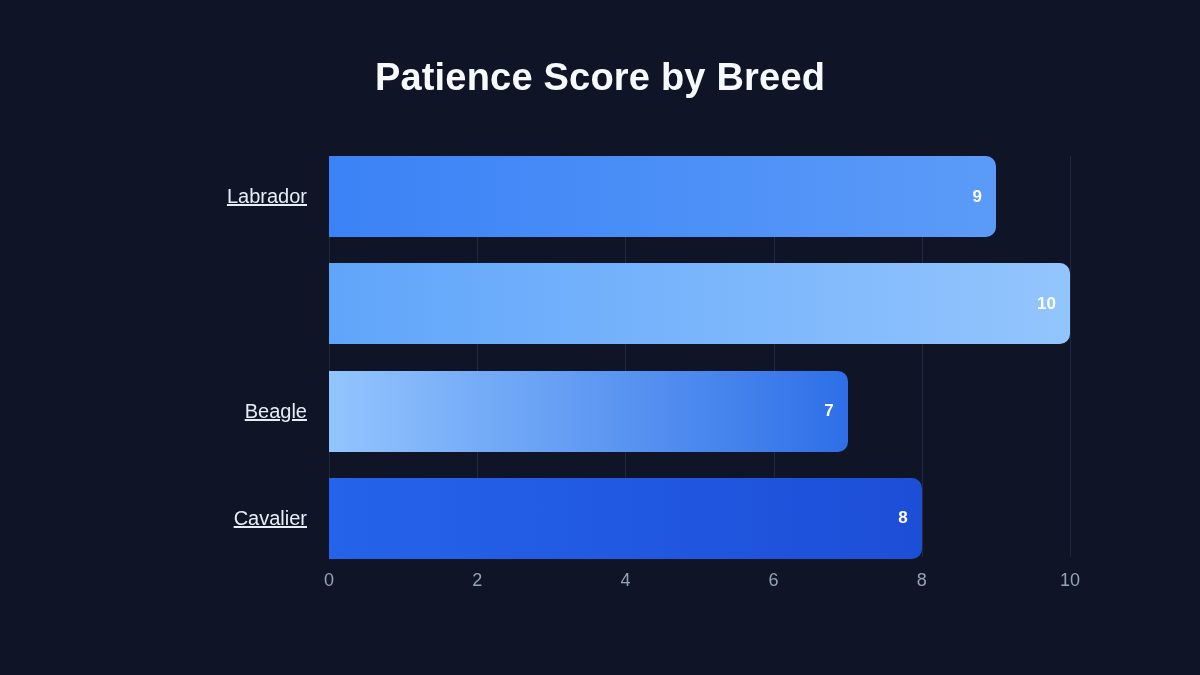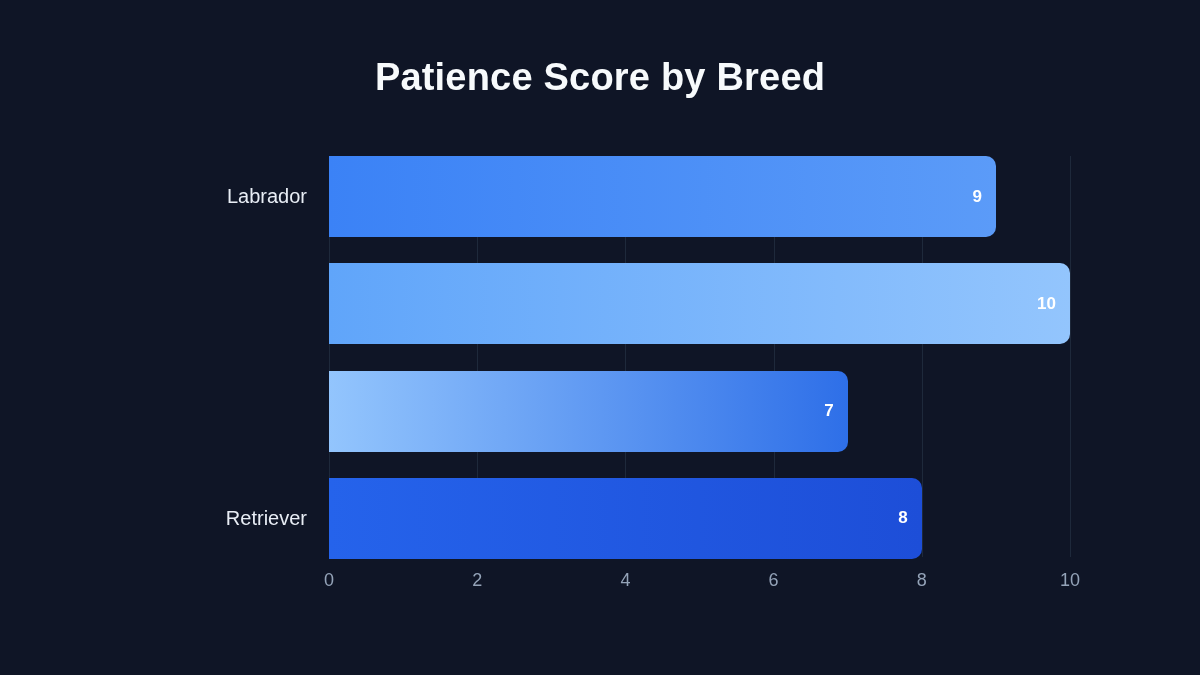--- a/index.html
+++ b/index.html
@@ -96,20 +96,21 @@
     width: 307px;            
     height: 401px;
   }
   #y-axis-labels .cat-label {
     position: absolute;
     right: 0;
     left: 4px;
     height: 81px;
     line-height: 81px;
     padding-right: 0;
+    text-decoration: underline;
   }
 
   
   #x-axis-labels {
     position: absolute;
     left: 329px;
     top: 570px;
     width: 741px;
     height: 30px;
   }
@@ -124,21 +125,22 @@
 </style>
 </head>
 <body style="background: rgb(15, 21, 38);">
 
 <div id="chart-root">
 
   <div id="chart-title" style="color: rgb(247, 250, 252);">Patience Score by Breed</div>
 
   <div id="y-axis-labels">
       <div class="cat-label" style="top: 0px; color: rgb(232, 237, 245);">Labrador</div>
-      <div class="cat-label" style="top: 321.75px; color: rgb(232, 237, 245);">Retriever</div>
+      <div class="cat-label" style="top: 214.5px; color: rgb(232, 237, 245);">Beagle</div>
+      <div class="cat-label" style="top: 321.75px; color: rgb(232, 237, 245);">Cavalier</div>
     </div>
 
   <div id="plot-area">
     <div id="gridlines">
         <div class="gridline" style="left: 0px; background: rgb(30, 41, 59);"></div>
         <div class="gridline" style="left: 148.2px; background: rgb(30, 41, 59);"></div>
         <div class="gridline" style="left: 296.4px; background: rgb(30, 41, 59);"></div>
         <div class="gridline" style="left: 444.6px; background: rgb(30, 41, 59);"></div>
         <div class="gridline" style="left: 592.8px; background: rgb(30, 41, 59);"></div>
         <div class="gridline" style="left: 741px; background: rgb(30, 41, 59);"></div>

